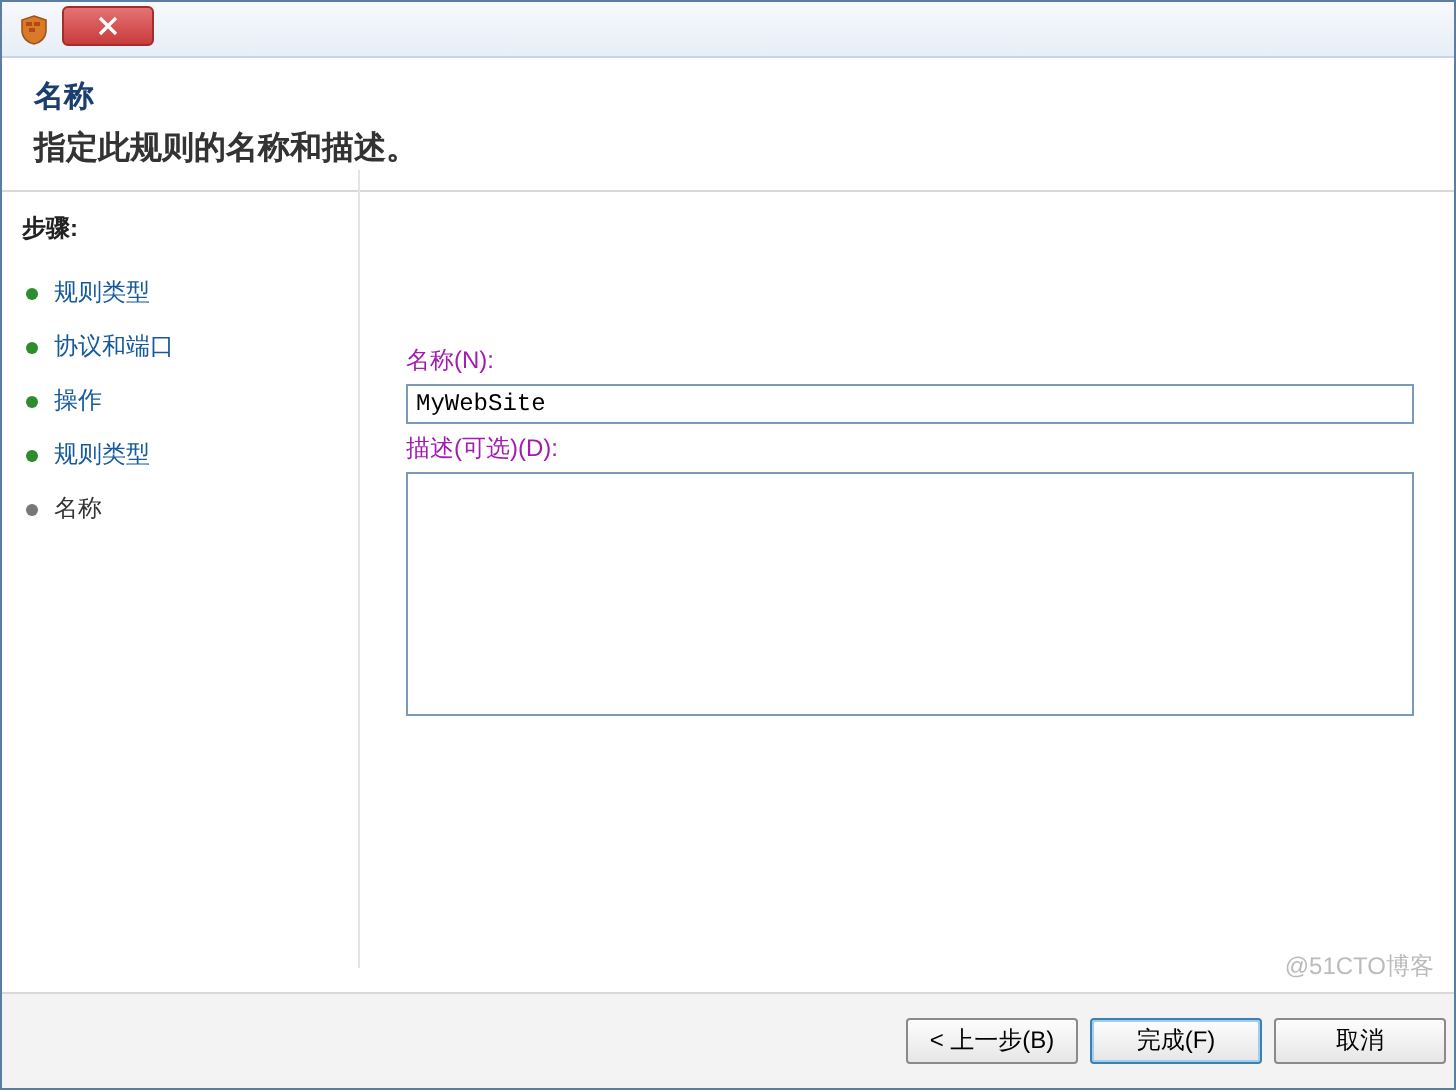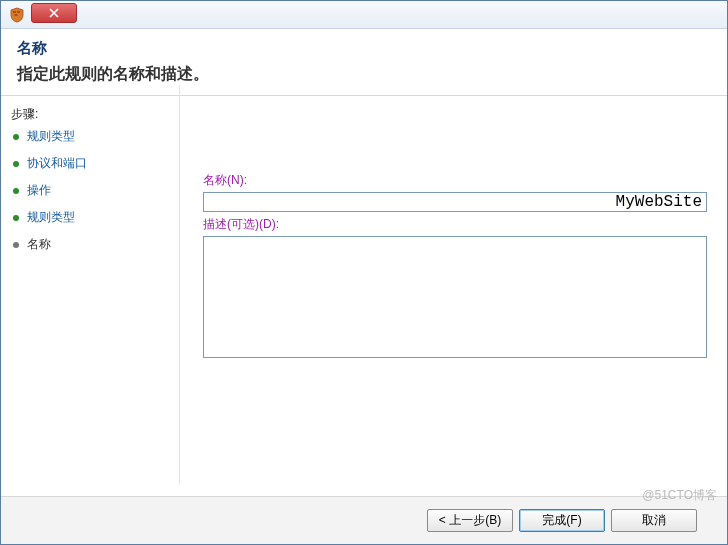--- a/index.html
+++ b/index.html
@@ -8,36 +8,36 @@
     .titlebar { height: 28px; background: linear-gradient(#f7f9fc, #e6eef7); border-bottom: 1px solid #c8d4e3; display: flex; align-items: center; padding: 0 4px; }
     .titlebar .icon { width: 16px; height: 16px; margin: 0 6px 0 4px; display:flex; align-items:center; justify-content:center; }
     .titlebar .title { flex: 1; color: #333; font-size: 12px; }
     .close-btn { width: 46px; height: 20px; background: linear-gradient(#e57373,#c93b3b); border: 1px solid #a12d2d; border-radius: 3px; color: #fff; display:flex; align-items:center; justify-content:center; cursor: pointer; margin-right: 2px; margin-top:-3px;}
     .close-btn svg { width: 10px; height: 10px; }
     .header { padding: 10px 16px 10px 16px; border-bottom: 1px solid #d8d8d8; background:#fff;}
     .header h1 { font-size: 15px; font-weight: bold; color: #1a3e6f; margin-bottom: 6px; }
     .header .subtitle { font-size: 16px; color: #333; font-weight: bold; }
     .body { flex: 1; display: flex; overflow: hidden; background:#fff;}
     .sidebar { width: 178px; padding: 10px 8px 10px 10px; border-right: 0; background:#fff;}
-    .sidebar .steps-label { font-weight: normal; font-size: 12px; color:#222;}
+    .sidebar .steps-label { font-weight: bold; font-size: 12px; margin-bottom: 10px; color:#222;}
     .step-item { display: flex; align-items: center; padding: 5px 0 5px 2px; cursor: pointer; color: #155a9c; font-size: 12px;}
     .step-item.current { color: #333; }
     .step-bullet { width: 6px; height: 6px; border-radius: 50%; background: #2e8b2e; margin-right: 8px; flex-shrink:0;}
     .step-item.current .step-bullet { background: #777; }
     .main { flex: 1; padding: 14px 20px 10px 24px; position:relative; background:#fff;}
     .divider-vert { position:absolute; left:178px; top:84px; bottom:60px; width:1px; background:#e4e4e4;}
     .field-group { margin-top: 62px; }
     .field-label { font-size: 12px; color: #a21caf; margin-bottom: 3px; }
-    .text-input { width: 100%; height: 20px; border: 1px solid #7a9ab8; padding: 1px 4px; font-family: "Consolas","Courier New",monospace; font-size: 16px; background:#fff;text-align:right;}
+    .text-input { width: 100%; height: 20px; border: 1px solid #7a9ab8; padding: 1px 4px; font-family: "Consolas","Courier New",monospace; font-size: 12px; background:#fff;}
     .textarea { width: 100%; height: 122px; border: 1px solid #7a9ab8; padding: 2px 4px; font-family: inherit; font-size: 12px; resize: none; background:#fff;}
     .second-group { margin-top: 4px; }
-    .footer { height: 48px; border-top: 1px solid #d8d8d8; display: flex; align-items: center; justify-content: flex-end; padding: 0 30px; gap: 6px; background:#f3f3f3;}
+    .footer { height: 48px; border-top: 1px solid #d8d8d8; display: flex; align-items: center; justify-content: flex-end; padding: 0 4px; gap: 6px; background:#f3f3f3;}
     .btn { min-width: 86px; height: 23px; border: 1px solid #8a8a8a; background: linear-gradient(#fdfdfd,#e6e6e6); font-size: 12px; padding: 0 10px; cursor: pointer; border-radius: 2px;}
     .btn.default { border: 1px solid #3c7fb1; box-shadow: 0 0 0 1px #a3cdef inset; }
-    .watermark { position: absolute; right: 10px; bottom: 40px; color: #bbb; font-size: 12px; pointer-events:none;}
+    .watermark { position: absolute; right: 10px; bottom: 52px; color: #bbb; font-size: 12px; pointer-events:none;}
   </style>
 </head>
 <body>
 
 <div class="window">
 
   <div class="titlebar">
     <span class="icon">
       <svg viewBox="0 0 16 16">
           <path d="M8 1 L14 3 V8 C14 12 11 14.5 8 15 C5 14.5 2 12 2 8 V3 Z" fill="#d97a2b" stroke="#a0521a" stroke-width="0.8"></path>

